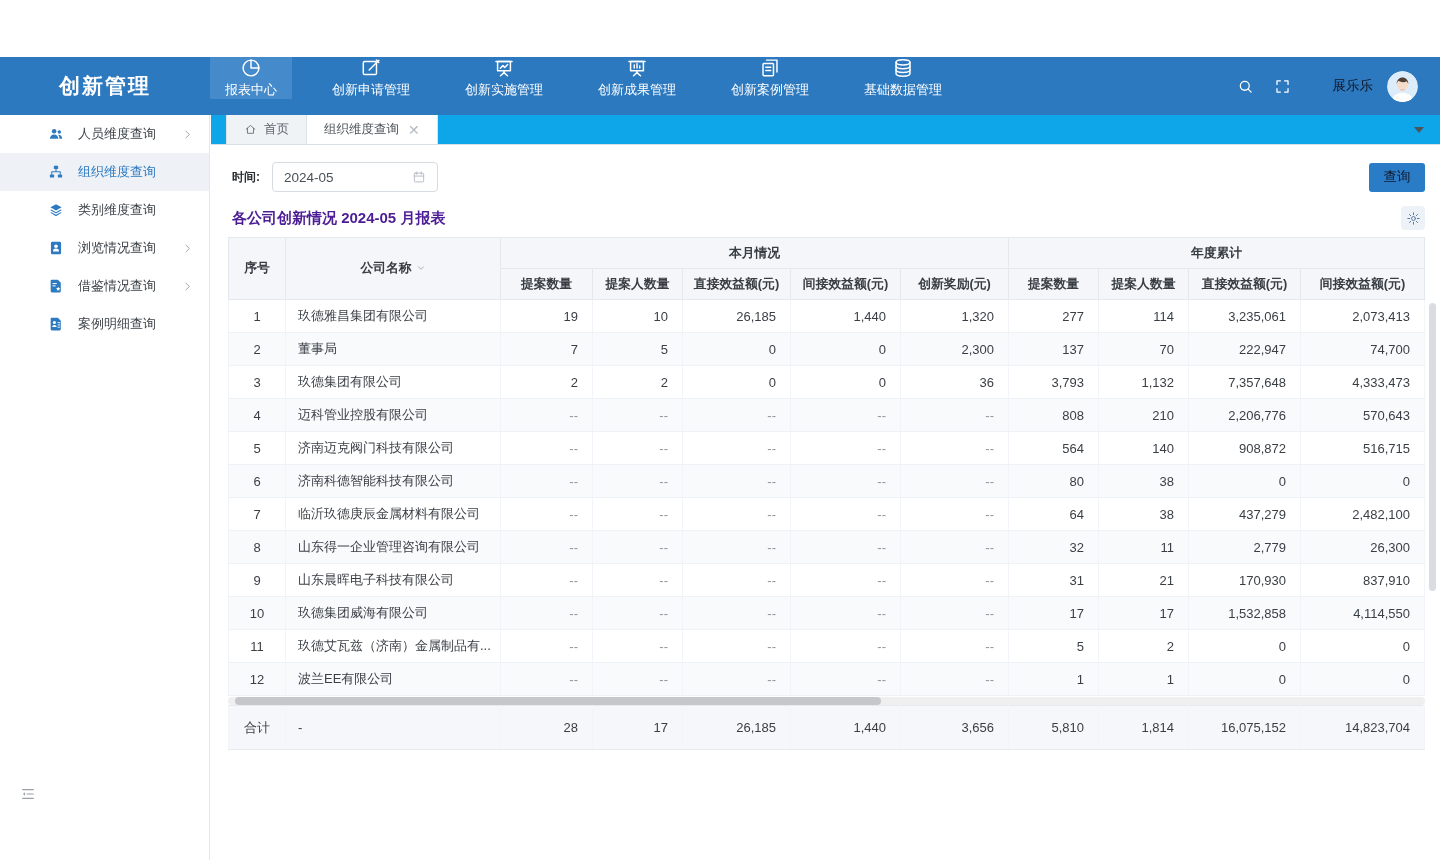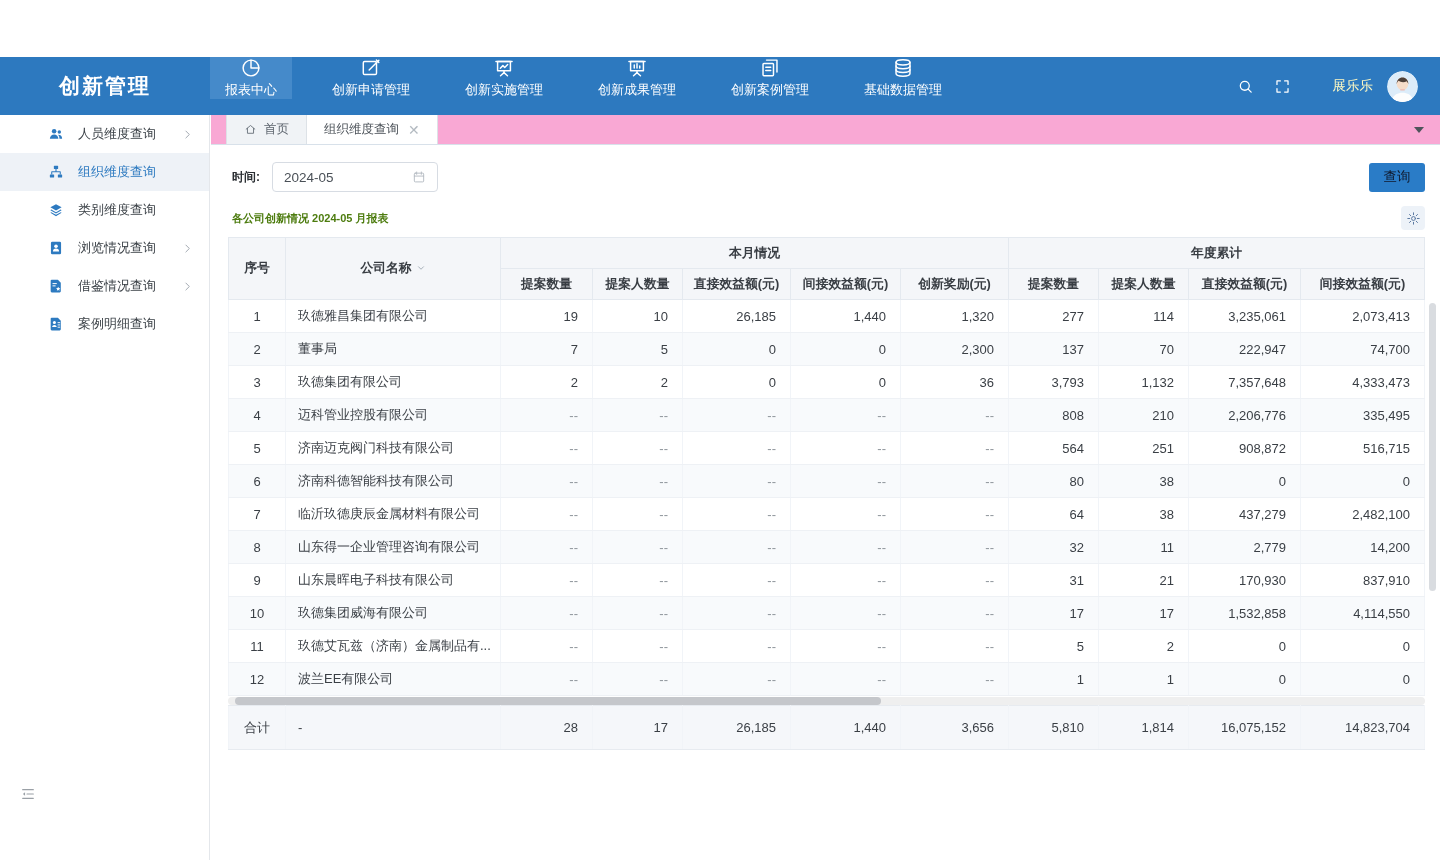--- a/index.html
+++ b/index.html
@@ -13,42 +13,42 @@
             display:flex; align-items:stretch; }
   .logo { width:210px; display:flex; align-items:center; justify-content:center;
           color:#fff; font-size:21px; font-weight:bold; letter-spacing:2px; }
   .topnav { display:flex; align-items:flex-start; }
   .nav-item { display:flex; flex-direction:column; align-items:center; justify-content:center;
               gap:2px; padding:0 15px; margin-right:25px; color:#fff; cursor:pointer; }
   .nav-item.active { background:#458aca; }
   .nav-icon svg { width:22px; height:22px; stroke:#fff; fill:none; stroke-width:1.6;
                   stroke-linecap:round; stroke-linejoin:round; }
   .nav-label { font-size:13px; white-space:nowrap; }
-  .top-tools { margin-left:auto; display:flex; align-items:center; padding-right:22px; color:#fef9c3; }
+  .top-tools { margin-left:auto; display:flex; align-items:center; padding-right:22px; color:#0f172a; }
   .tool-icon { margin-left:20px; cursor:pointer; }
   .tool-icon svg { width:17px; height:17px; stroke:#fff; fill:none; stroke-width:1.8; stroke-linecap:round; }
   .username { font-size:13.5px; margin-left:42px; cursor:pointer; }
   .avatar { width:31px; height:31px; border-radius:50%; overflow:hidden; margin-left:14px; cursor:pointer; }
 
   
   .sidebar { position:absolute; top:115px; left:0; width:210px; bottom:0; background:#fff;
              border-right:1px solid #e4e7eb; }
   .side-item { height:38px; display:flex; align-items:center; padding:0 16px 0 48px;
                font-size:13px; color:#3c4248; cursor:pointer; }
   .side-item.active { background:#eef2f7; color:#2d7ac0; }
   .side-icon { width:16px; height:16px; margin-right:14px; color:#2d7ac0; flex:none; }
   .side-icon svg { width:16px; height:16px; fill:currentColor; }
   .side-label { white-space:nowrap; }
   .side-chevron { margin-left:auto; color:#9aa2ab; }
   .side-chevron svg { width:11px; height:11px; stroke:currentColor; fill:none; stroke-width:2; }
   .collapse-btn { position:absolute; left:20px; bottom:58px; color:#9aa0a6; cursor:pointer; }
   .collapse-btn svg { width:16px; height:16px; stroke:currentColor; fill:none; stroke-width:1.7; stroke-linecap:round; }
 
   
-  .tabbar { position:absolute; top:115px; left:211px; right:0; height:30px; background:#f9a8d4;
+  .tabbar { position:absolute; top:115px; left:211px; right:0; height:30px; background:#0ea5e9;
             border-bottom:1px solid #d8e1ea; display:flex; align-items:stretch; }
   .tab { display:flex; align-items:center; gap:7px; padding:0 17px; font-size:12.5px;
          color:#5d656e; border-right:1px solid #dde2e7; cursor:pointer; white-space:nowrap; }
   .tab:first-child { margin-left:15px; border-left:1px solid #dde2e7; background:#f0f3f6; }
   .tab.active { background:#fff; color:#4a5057; }
   .tab-icon svg { width:13px; height:13px; stroke:#6a727b; fill:none; stroke-width:1.7; stroke-linejoin:round; }
   .tab-close { color:#b3bac1; font-size:14px; line-height:1; margin-left:2px; }
   .tab-caret { margin-left:auto; align-self:center; margin-right:16px; width:0; height:0;
                border-left:5px solid transparent; border-right:5px solid transparent;
                border-top:6px solid #4e545b; cursor:pointer; }
@@ -61,21 +61,21 @@
   .date-input { width:166px; height:30px; border:1px solid #d7dce3; border-radius:4px;
                 display:flex; align-items:center; padding:4px 11px; font-size:13.5px; color:#4a5057;
                 background:#fff; cursor:text; }
   .cal-icon { margin-left:auto; color:#b4bac2; }
   .cal-icon svg { width:14px; height:14px; stroke:currentColor; fill:none; stroke-width:1.6; }
   .query-btn { margin-left:auto; width:56px; height:29px; background:#2a7cc7; color:#0f172a;
                border:none; border-radius:3px; font-size:13.5px; cursor:pointer;
                font-family:inherit; }
   .title-row { position:absolute; top:59px; left:21px; right:15px; height:26px;
                display:flex; align-items:center; }
-  .report-title { font-size:11px; font-weight:bold; color:#4d7c0f; }
+  .report-title { font-size:15px; font-weight:bold; color:#4c1d95; }
   .gear-btn { margin-left:auto; width:24px; height:24px; background:#edf2f8; border-radius:4px;
               color:#5e7ba3; display:flex; align-items:center; justify-content:center; cursor:pointer; }
   .gear-btn svg { width:15px; height:15px; stroke:currentColor; fill:none; stroke-width:1.6; stroke-linecap:round; }
 
   
   .table-wrap { position:absolute; top:91px; left:17px; right:15px; }
   table { width:100%; border-collapse:collapse; table-layout:fixed; font-size:13px; color:#3a3f45; }
   thead th { background:#f4f6f9; border:1px solid #e4e9ef; font-weight:bold; color:#383d43;
              height:31px; font-size:12.8px; text-align:center; white-space:nowrap; overflow:hidden; }
   tbody td { height:33px; border-bottom:1px solid #eef1f5; border-right:1px solid #f1f4f8;
@@ -417,32 +417,32 @@
               <td class="c-center">4</td>
               <td class="c-left">迈科管业控股有限公司</td>
               <td class="c-right dim">--</td>
               <td class="c-right dim">--</td>
               <td class="c-right dim">--</td>
               <td class="c-right dim">--</td>
               <td class="c-right dim">--</td>
               <td class="c-right">808</td>
               <td class="c-right">210</td>
               <td class="c-right">2,206,776</td>
-              <td class="c-right">335,495</td>
+              <td class="c-right">570,643</td>
             </tr>
             <tr>
               <td class="c-center">5</td>
               <td class="c-left">济南迈克阀门科技有限公司</td>
               <td class="c-right dim">--</td>
               <td class="c-right dim">--</td>
               <td class="c-right dim">--</td>
               <td class="c-right dim">--</td>
               <td class="c-right dim">--</td>
               <td class="c-right">564</td>
-              <td class="c-right">251</td>
+              <td class="c-right">140</td>
               <td class="c-right">908,872</td>
               <td class="c-right">516,715</td>
             </tr>
             <tr>
               <td class="c-center">6</td>
               <td class="c-left">济南科德智能科技有限公司</td>
               <td class="c-right dim">--</td>
               <td class="c-right dim">--</td>
               <td class="c-right dim">--</td>
               <td class="c-right dim">--</td>
@@ -469,21 +469,21 @@
               <td class="c-center">8</td>
               <td class="c-left">山东得一企业管理咨询有限公司</td>
               <td class="c-right dim">--</td>
               <td class="c-right dim">--</td>
               <td class="c-right dim">--</td>
               <td class="c-right dim">--</td>
               <td class="c-right dim">--</td>
               <td class="c-right">32</td>
               <td class="c-right">11</td>
               <td class="c-right">2,779</td>
-              <td class="c-right">14,200</td>
+              <td class="c-right">26,300</td>
             </tr>
             <tr>
               <td class="c-center">9</td>
               <td class="c-left">山东晨晖电子科技有限公司</td>
               <td class="c-right dim">--</td>
               <td class="c-right dim">--</td>
               <td class="c-right dim">--</td>
               <td class="c-right dim">--</td>
               <td class="c-right dim">--</td>
               <td class="c-right">31</td>

